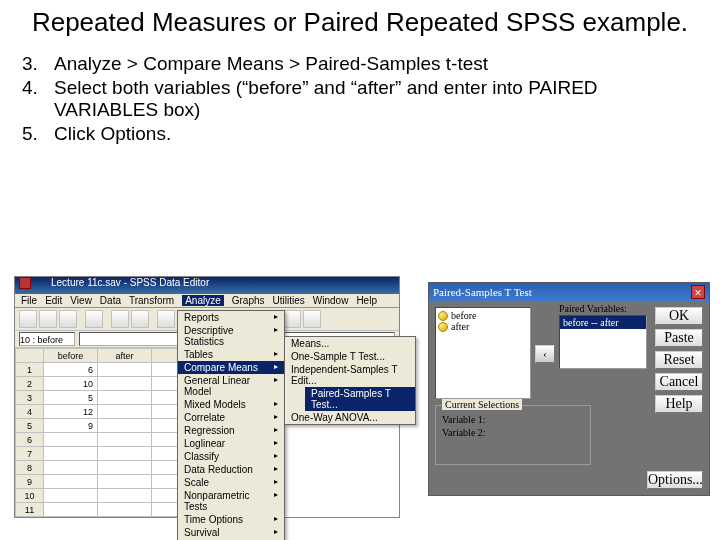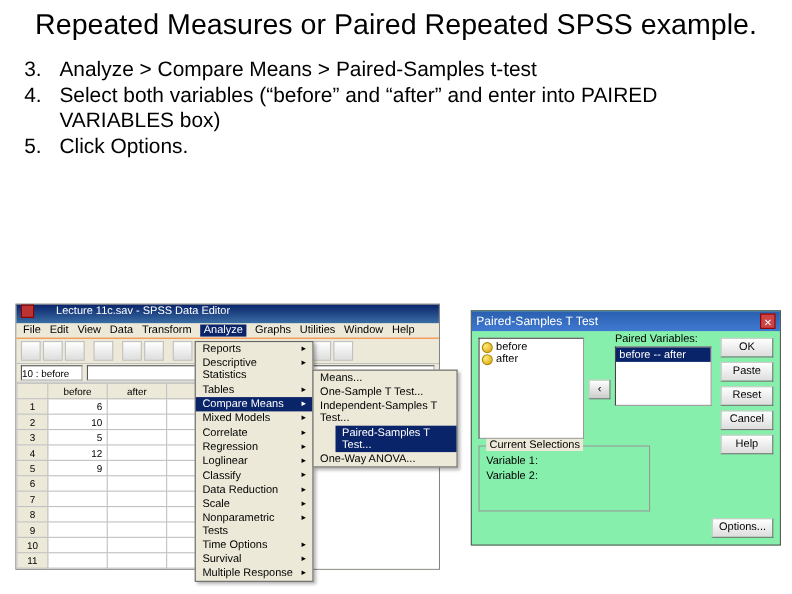--- a/index.html
+++ b/index.html
@@ -83,22 +83,22 @@
   }
   .submenu .mi { padding:1px 6px; cursor:default; }
   .submenu .mi.hl { background:#0a246a; color:#fff;margin-left:20px; }
 
   
   .dialog {
     position:absolute;
     left:428px; top:282px;
     width:282px; height:214px;
     border:1px solid #5a5a5a;
-    background:#86efac;
-    font-family: Liberation Sans, sans-serif;
+    background:#737373;
+    font-family: Liberation Serif, serif;
     font-size:10px;
   }
   .dialog .dlg-title {
     height:18px; background:linear-gradient(#2a5fb0,#3f7ad1);
     color:#fff; display:flex; align-items:center; justify-content:space-between;
     padding:0 4px; font-size:11px;
   }
   .dlg-close { width:14px; height:14px; background:#c44; color:#fff; text-align:center; line-height:14px; border:1px solid #800; font-size:9px; }
   .dlg-body { position:relative; padding:6px; height:calc(100% - 18px); }
   .src-list {
@@ -114,21 +114,21 @@
   }
   .paired-list .pair { background:#0a246a; color:#fff; padding:1px 3px; font-size:10px; }
   .move-btn {
     position:absolute; left:106px; top:44px; width:20px; height:18px;
     border:1px outset #ccc; background:linear-gradient(#fff,#ccc);
     text-align:center; line-height:16px; font-size:10px;
   }
   .btn-col { position:absolute; right:6px; top:6px; width:48px; display:flex; flex-direction:column; gap:4px; }
   .btn-col .btn, .opt-btn {
     height:18px; border:1px outset #ccc; background:linear-gradient(#fff,#ddd);
-    text-align:center; line-height:16px; font-size:10px;
+    text-align:center; line-height:16px; font-size:14px;
   }
   .opt-btn { position:absolute; right:6px; bottom:6px; width:56px; }
   .cursel {
     position:absolute; left:6px; top:104px; width:156px; height:60px;
     border:1px solid #999; padding:6px 6px 2px 6px;
   }
   .cursel .legend { position:absolute; top:-7px; left:6px; background:#ece9d8; padding:0 3px; font-size:10px; }
   .cursel .line { font-size:10px; margin-top:2px; }
 </style>
 </head>
@@ -269,38 +269,39 @@
     </tbody>
       </table>
   </div>
 </div>
 
 <div class="menu">
   <div class="mi arrow">Reports</div>
   <div class="mi arrow">Descriptive Statistics</div>
   <div class="mi arrow">Tables</div>
   <div class="mi hl arrow">Compare Means</div>
+  <div class="mi arrow">General Linear Model</div>
   <div class="mi arrow">Mixed Models</div>
   <div class="mi arrow">Correlate</div>
   <div class="mi arrow">Regression</div>
   <div class="mi arrow">Loglinear</div>
   <div class="mi arrow">Classify</div>
   <div class="mi arrow">Data Reduction</div>
   <div class="mi arrow">Scale</div>
   <div class="mi arrow">Nonparametric Tests</div>
   <div class="mi arrow">Time Options</div>
   <div class="mi arrow">Survival</div>
   <div class="mi arrow">Multiple Response</div>
 
 </div>
 
 <div class="submenu">
   <div class="mi">Means...</div>
   <div class="mi">One-Sample T Test...</div>
-  <div class="mi">Independent-Samples T Test...</div>
+  <div class="mi">Independent-Samples T Edit...</div>
   <div class="mi hl">Paired-Samples T Test...</div>
   <div class="mi">One-Way ANOVA...</div>
 </div>
 
 <div class="dialog">
   <div class="dlg-title">
     <span>Paired-Samples T Test</span>
     <span class="dlg-close">✕</span>
   </div>
   <div class="dlg-body">

